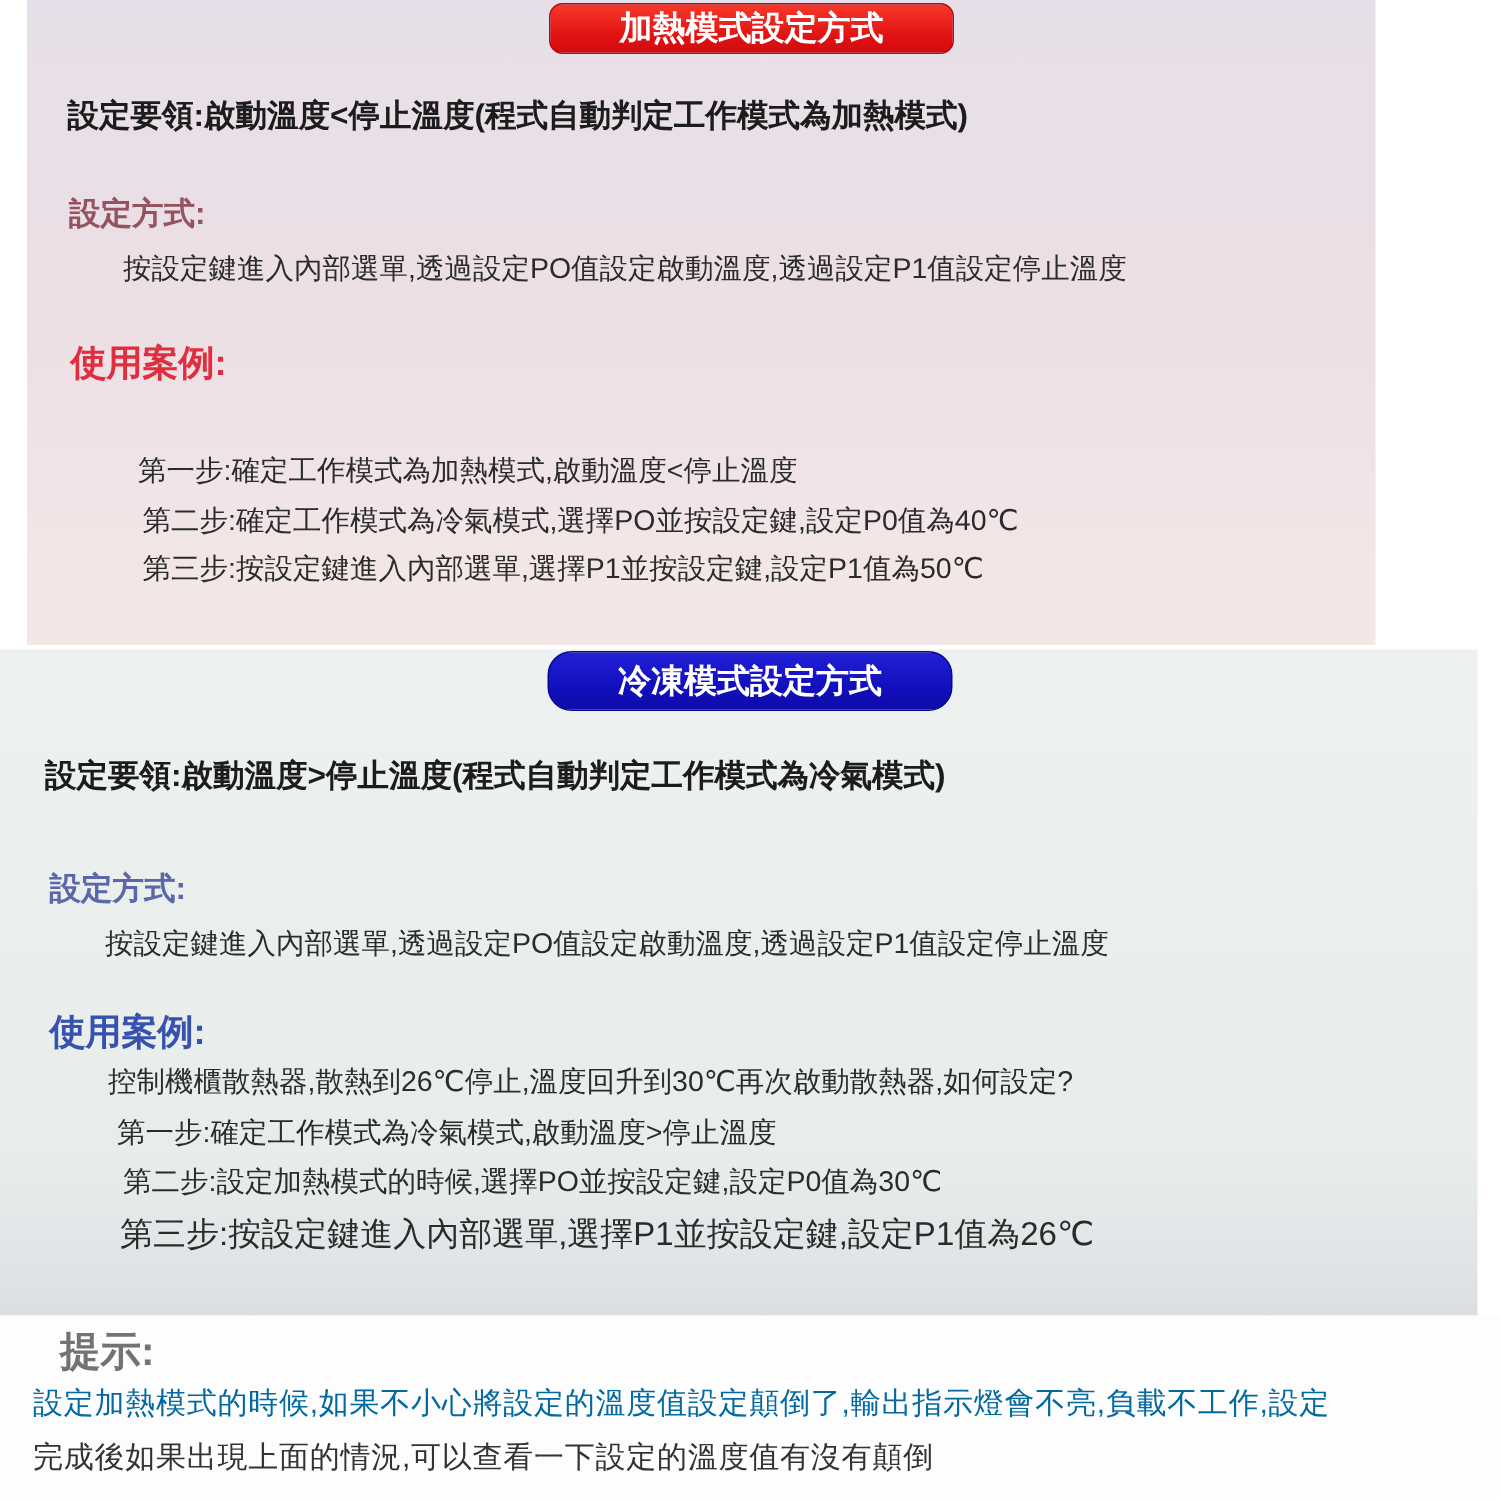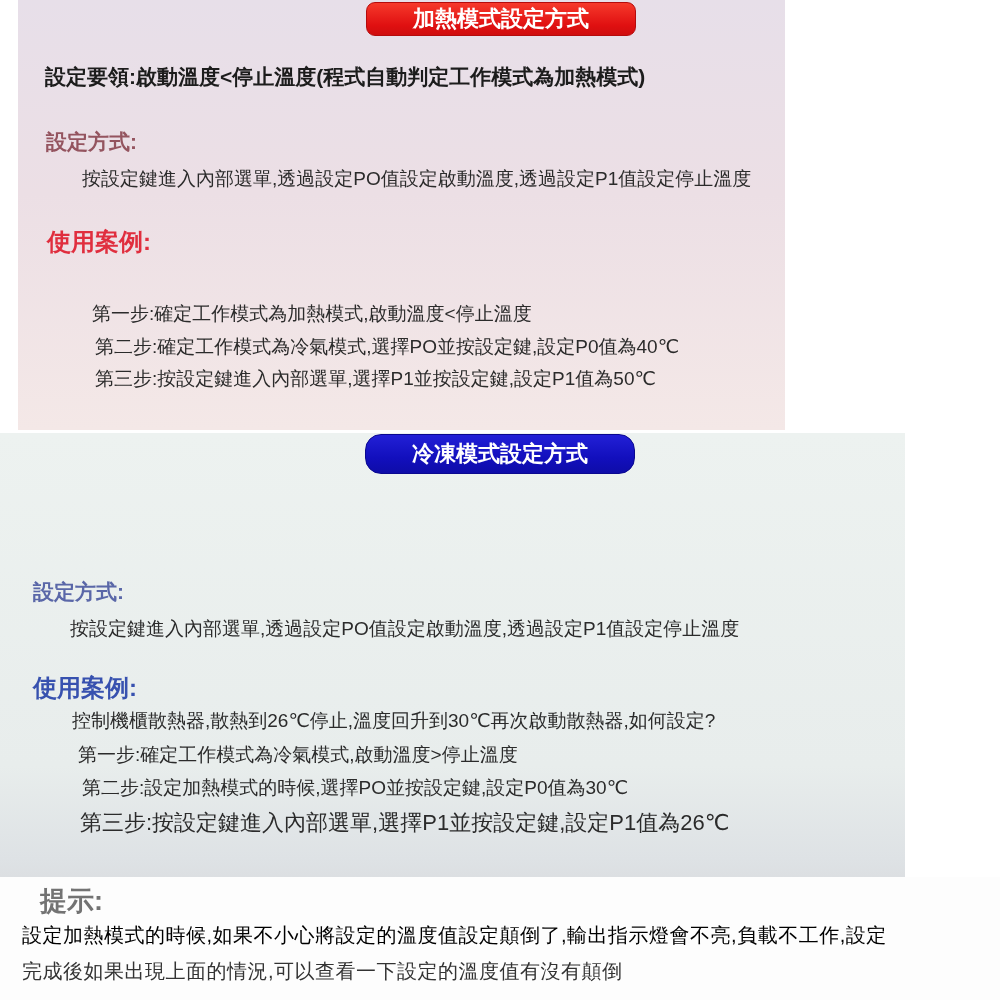--- a/index.html
+++ b/index.html
@@ -5,21 +5,21 @@
   html,body{margin:0;padding:0;}
   body{
     width:1000px;height:1000px;position:relative;background:#ffffff;
     font-family:"Liberation Sans","DejaVu Sans",sans-serif;
     overflow:hidden;
   }
   .abs{position:absolute;white-space:nowrap;}
 
   
   .section-heat{
-    position:absolute;left:18px;top:0;width:767px;height:430px;
+    position:absolute;left:18px;top:0;width:899px;height:430px;
     background:linear-gradient(180deg,#e7dfe9 0%,#ecdfe5 45%,#f4e8e7 100%);
   }
   .banner-heat{
     position:absolute;left:348px;top:2px;width:268px;height:32px;
     background:linear-gradient(180deg,#f6392b 0%,#e01011 70%,#cf0d0e 100%);
     border:1px solid #b50b0c;border-radius:9px;
     color:#ffffff;font-size:22px;font-weight:bold;
     text-align:center;line-height:32px;
   }
   .heat-principle{left:27px;top:63px;font-size:21px;font-weight:bold;color:#1c1c1c;}
@@ -27,21 +27,21 @@
   .heat-method-text{left:64px;top:166px;font-size:19px;color:#2b2b2b;}
   .heat-case-label{left:29px;top:226px;font-size:24px;font-weight:bold;color:#e0ololo;}
   .heat-case-label{left:29px;top:226px;font-size:24px;font-weight:bold;color:#e02e3e;}
   .heat-case-text{left:67px;top:266px;font-size:19px;color:#2b2b2b;}
   .heat-step1{left:74px;top:301px;font-size:19px;color:#2b2b2b;}
   .heat-step2{left:77px;top:334px;font-size:19px;color:#2b2b2b;}
   .heat-step3{left:77px;top:366px;font-size:19px;color:#2b2b2b;}
 
   
   .section-cool{
-    position:absolute;left:0;top:433px;width:905px;height:444px;
+    position:absolute;left:0;top:433px;width:985px;height:444px;
     background:linear-gradient(180deg,#edf2f0 0%,#e8edec 75%,#dee2e5 96%,#dcdfe2 100%);
   }
   .banner-cool{
     position:absolute;left:365px;top:1px;width:268px;height:38px;
     background:linear-gradient(180deg,#2220d6 0%,#120fbd 60%,#0e0ca8 100%);
     border:1px solid #0a0890;border-radius:16px;
     color:#ffffff;font-size:22px;font-weight:bold;
     text-align:center;line-height:38px;
   }
   .cool-principle{left:30px;top:70px;font-size:21px;font-weight:bold;color:#1c1c1c;}
@@ -52,39 +52,40 @@
   .cool-step1{left:78px;top:309px;font-size:19px;color:#2b2b2b;}
   .cool-step2{left:82px;top:342px;font-size:19px;color:#2b2b2b;}
   .cool-step3{left:80px;top:375px;font-size:22px;color:#2b2b2b;}
 
   
   .section-hint{
     position:absolute;left:0;top:877px;width:1000px;height:123px;
     background:#fdfdfd;
   }
   .hint-label{left:40px;top:6px;font-size:27px;font-weight:bold;color:#737373;}
-  .hint-line1{left:22px;top:45px;font-size:20px;color:#000000;letter-spacing:0.5px;}
+  .hint-line1{left:22px;top:45px;font-size:20px;color:#0369a1;letter-spacing:0.5px;}
   .hint-line2{left:22px;top:81px;font-size:20px;color:#333333;letter-spacing:0.5px;}
 </style>
 </head>
 <body>
 
 <div class="section-heat">
   <div class="banner-heat">加熱模式設定方式</div>
   <div class="abs heat-principle">設定要領:啟動溫度&lt;停止溫度(程式自動判定工作模式為加熱模式)</div>
   <div class="abs heat-method-label">設定方式:</div>
   <div class="abs heat-method-text">按設定鍵進入內部選單,透過設定PO值設定啟動溫度,透過設定P1值設定停止溫度</div>
   <div class="abs heat-case-label">使用案例:</div>
   <div class="abs heat-step1">第一步:確定工作模式為加熱模式,啟動溫度&lt;停止溫度</div>
   <div class="abs heat-step2">第二步:確定工作模式為冷氣模式,選擇PO並按設定鍵,設定P0值為40℃</div>
   <div class="abs heat-step3">第三步:按設定鍵進入內部選單,選擇P1並按設定鍵,設定P1值為50℃</div>
 </div>
 
 <div class="section-cool">
   <div class="banner-cool">冷凍模式設定方式</div>
+  <div class="abs cool-principle">設定要領:啟動溫度&gt;停止溫度(程式自動判定工作模式為冷氣模式)</div>
   <div class="abs cool-method-label">設定方式:</div>
   <div class="abs cool-method-text">按設定鍵進入內部選單,透過設定PO值設定啟動溫度,透過設定P1值設定停止溫度</div>
   <div class="abs cool-case-label">使用案例:</div>
   <div class="abs cool-case-text">控制機櫃散熱器,散熱到26℃停止,溫度回升到30℃再次啟動散熱器,如何設定?</div>
   <div class="abs cool-step1">第一步:確定工作模式為冷氣模式,啟動溫度&gt;停止溫度</div>
   <div class="abs cool-step2">第二步:設定加熱模式的時候,選擇PO並按設定鍵,設定P0值為30℃</div>
   <div class="abs cool-step3">第三步:按設定鍵進入內部選單,選擇P1並按設定鍵,設定P1值為26℃</div>
 </div>
 
 <div class="section-hint">

